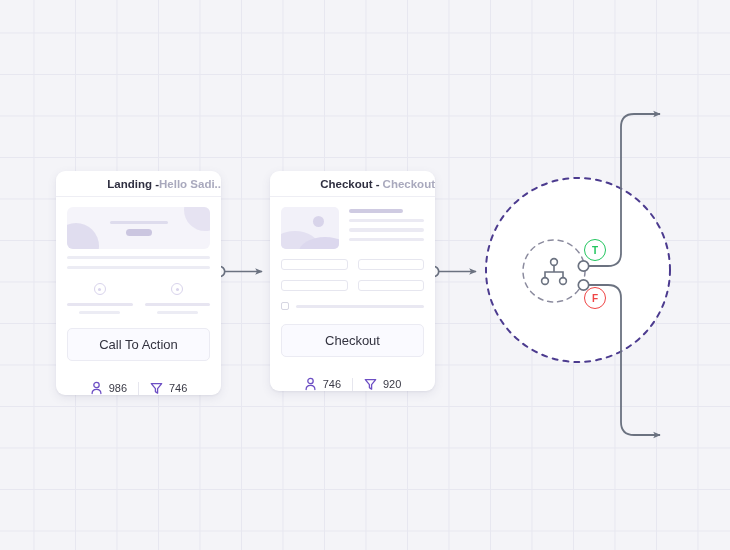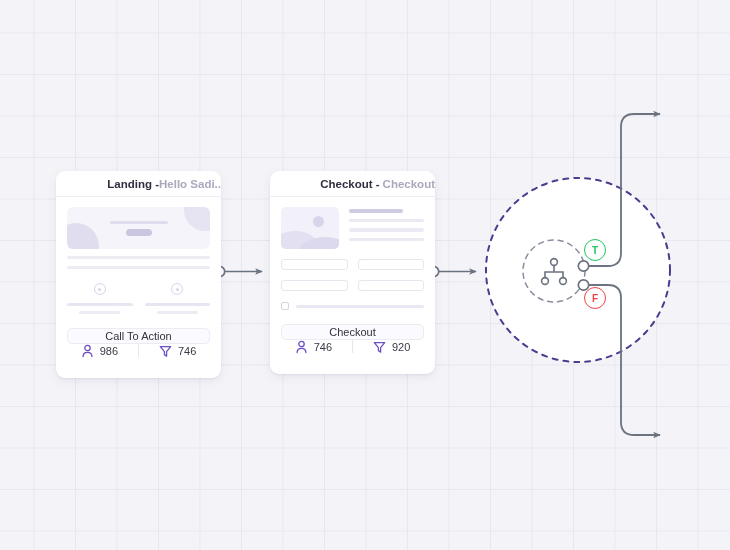--- a/index.html
+++ b/index.html
@@ -122,30 +122,30 @@
     flex: 1; height: 11px; border-radius: 3px;
     border: 1px solid #e6e6ef; background: #fff;
   }
   .co-check-row { display: flex; align-items: center; gap: 7px; margin-top: 11px; }
   .co-box { width: 8px; height: 8px; border-radius: 2px; border: 1px solid #d6d6e2; flex: none; }
   .co-check-line { flex: 1; height: 3px; border-radius: 2px; background: #e9e8f2; }
 
   
   .cta {
     margin: 14px 11px 0 11px;
-    height: 16px; border-radius: 5px;
+    height: 33px; border-radius: 5px;
     background: #fafaff; border: 1px solid #ebebf3;
     display: flex; align-items: center; justify-content: center;
-    font-size: 11px; color: #32323f; font-weight: normal;
+    font-size: 13px; color: #32323f; font-weight: normal;
   }
 
   
   .stats {
-    display: flex; align-items: flex-start; justify-content: center;
-    gap: 20px; height: 34px; font-size: 11px; color: #3a3a46;
+    display: flex; align-items: flex-end; justify-content: center;
+    gap: 11px; height: 34px; font-size: 11px; color: #3a3a46;
   }
   .stat { display: flex; align-items: center; gap: 6px; }
   .stat svg { display: block; }
   .stat-div { width: 1px; height: 13px; background: #e6e6ee; }
 
   
   .badge {
     position: absolute;
     width: 22px; height: 22px; border-radius: 50%;
     background: #ffffff;

